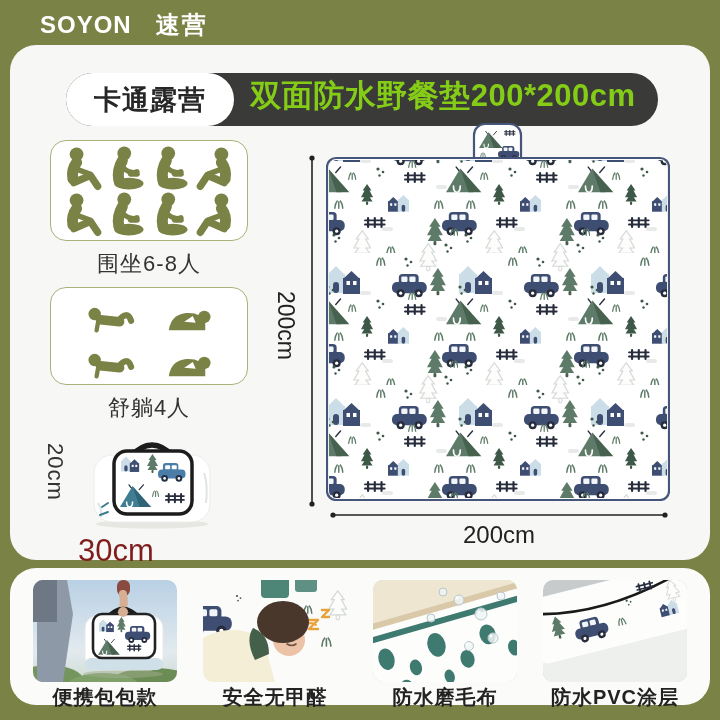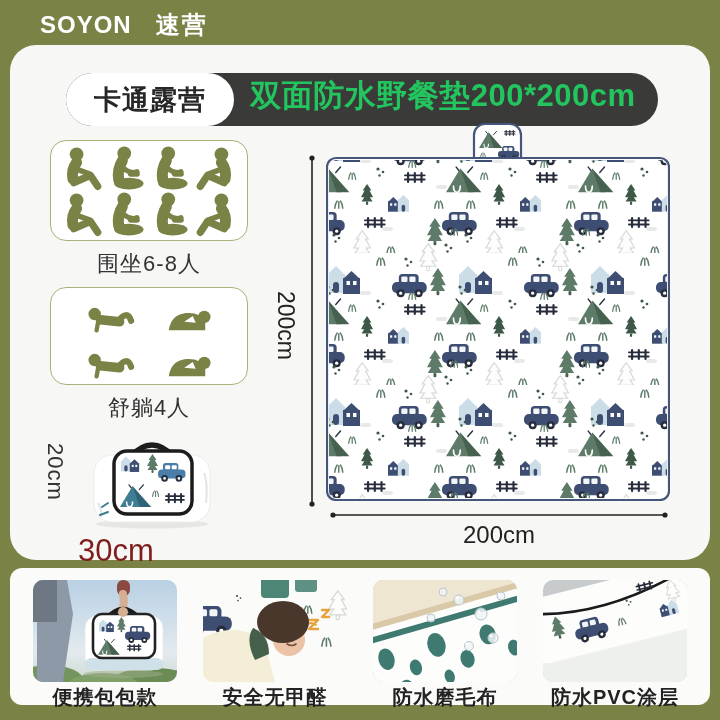--- a/index.html
+++ b/index.html
@@ -13,21 +13,21 @@
   .tagline{position:absolute;right:28px;top:13px;color:#fff;font-size:17px;letter-spacing:1px;}
 
   
   .card{position:absolute;left:10px;top:45px;width:700px;height:515px;background:#f7f7f5;border-radius:26px;}
 
   
   .titlebar{position:absolute;left:56px;top:16px;width:592px;height:53px;background:#3a3a38;border-radius:28px;margin-top:12px;}
   .title-pill{position:absolute;left:0;top:0;width:168px;height:53px;background:#ffffff;border-radius:28px;
     display:flex;align-items:center;justify-content:center;font-size:27px;font-weight:bold;color:#262626;letter-spacing:1px;}
   .title-main{position:absolute;left:170px;right:8px;top:0;height:46px;display:flex;align-items:center;justify-content:center;
-    color:#22c55e;font-size:31px;font-weight:bold;letter-spacing:0.5px;white-space:nowrap;}
+    color:#84cc16;font-size:31px;font-weight:bold;letter-spacing:0.5px;white-space:nowrap;}
 
   
   .feat-box{position:absolute;left:40px;width:198px;background:#ffffff;border:1.5px solid #abb178;border-radius:16px;
     display:flex;flex-wrap:wrap;align-items:center;justify-content:center;box-sizing:border-box;padding:4px 6px;}
   .feat-box.sit{top:95px;height:101px;}
   .feat-box.lie{top:242px;height:98px;}
   .feat-box svg{display:block;}
   .feat-caption{position:absolute;left:40px;width:198px;text-align:center;color:#333;font-size:22px;letter-spacing:1px;}
   .cap-sit{top:204px;}
   .cap-lie{top:348px;}
@@ -38,21 +38,21 @@
   .dim-30{position:absolute;left:68px;top:488px;width:148px;text-align:left;color:#7f1d1d;font-size:31px;}
 
   
   .mat-svg{position:absolute;left:316px;top:76px;}
   .vline-svg{position:absolute;left:294px;top:108px;}
   .dim-left{position:absolute;left:262px;top:246px;writing-mode:vertical-rl;color:#222;font-size:23px;}
   .hline-svg{position:absolute;left:318px;top:464px;}
   .dim-bottom{position:absolute;left:318px;top:476px;width:342px;text-align:center;color:#222;font-size:24px;}
 
   
-  .bottom-card{position:absolute;left:10px;top:568px;width:700px;height:137px;background:#fbfbf9;border-radius:12px;}
+  .bottom-card{position:absolute;left:10px;top:568px;width:700px;height:137px;background:#fbfbf9;border-radius:26px;}
   .thumb{position:absolute;top:12px;width:144px;height:102px;border-radius:10px;overflow:hidden;}
   .thumb svg{display:block;}
   .t1{left:23px;} .t2{left:193px;} .t3{left:363px;} .t4{left:533px;}
   .thumb-caption{position:absolute;top:116px;width:144px;text-align:center;color:#222;font-size:20px;font-weight:bold;letter-spacing:1px;}
   .c1{left:23px;} .c2{left:193px;} .c3{left:363px;} .c4{left:533px;}
 </style>
 </head>
 <body>
 
 <div id="page">

